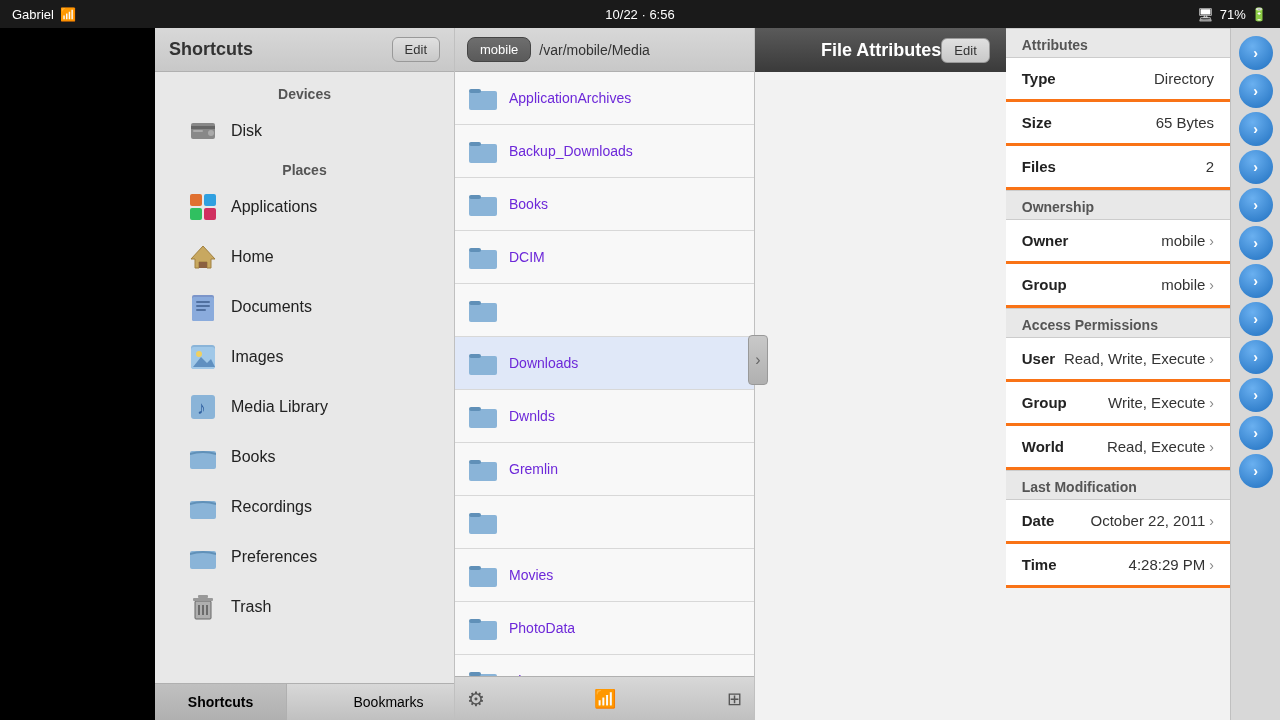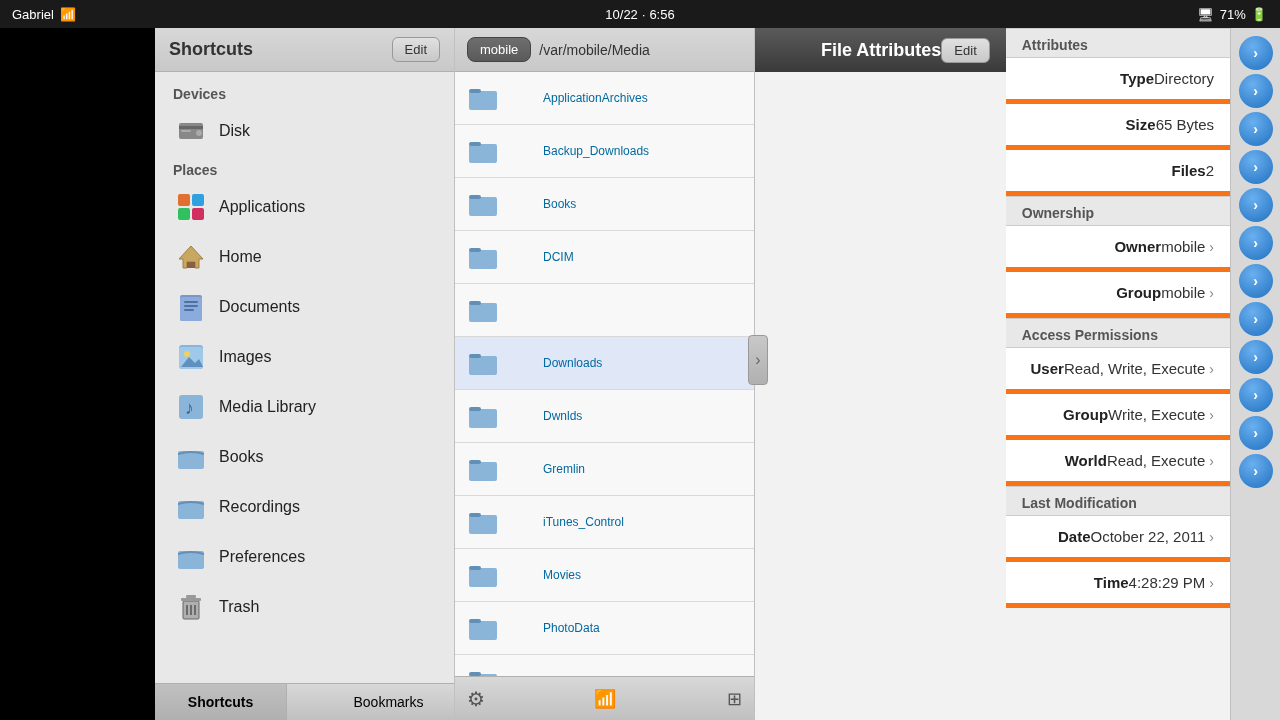--- a/index.html
+++ b/index.html
@@ -66,21 +66,22 @@
       padding: 4px 12px;
       font-size: 13px;
       color: #333;
       cursor: pointer;
     }
 
     
     .sidebar-content {
       flex: 1;
       overflow-y: auto;
-      padding: 8px 4px;
+      padding: 8px 16px;
+      text-align: center;
     }
 
     .sidebar-section-title {
       font-size: 14px;
       font-weight: 700;
       color: #555;
       padding: 6px 14px 4px 14px;
     }
 
     .sidebar-item {
@@ -178,24 +179,23 @@
     }
     .browser-item.selected { background: #e0e8f8; }
 
     .folder-icon {
       width: 32px; height: 32px;
       display: flex; align-items: center; justify-content: center;
       flex-shrink: 0;
     }
 
     .browser-item-name {
-      font-size: 12px;
-      color: #0369a1;
+      font-size: 14px;
+      color: #6d28d9;
       flex: 1;
-      margin-left: 34px;
     }
 
     
     .browser-bottom {
       display: flex;
       justify-content: space-between;
       align-items: center;
       padding: 8px 12px;
       background: linear-gradient(to bottom, #d8d8d8, #c0c0c0);
       border-top: 1px solid #b0b0b0;
@@ -295,23 +295,23 @@
       color: #555;
       padding: 8px 16px 4px 16px;
       background: #e8e8e8;
       border-top: 1px solid #ccc;
       border-bottom: 1px solid #ccc;
     }
 
     .attr-row {
       display: flex;
       align-items: center;
-      justify-content: flex-end;
+      justify-content: space-between;
       padding: 12px 16px;
-      border-bottom: 5px solid #f97316;
+      border-bottom: 3px solid #f97316;
       background: #fff;
       cursor: pointer;
     }
 
     .attr-row-label {
       font-size: 15px;
       font-weight: 600;
       color: #222;
     }
     .attr-row-value {
@@ -565,21 +565,20 @@
       <span class="browser-item-name">Gremlin</span>
     </div>
 
     <div class="browser-item">
       <div class="folder-icon">
         <svg width="28" height="24" viewBox="0 0 28 24">
             <rect x="0" y="5" width="28" height="19" rx="2" fill="#8ab4d8"></rect>
             <rect x="0" y="3" width="12" height="4" rx="2" fill="#6090b8"></rect>
           </svg>
       </div>
-      <span class="browser-item-name">iTunes_Control</span>
     </div>
 
     <div class="browser-item">
       <div class="folder-icon">
         <svg width="28" height="24" viewBox="0 0 28 24">
             <rect x="0" y="5" width="28" height="19" rx="2" fill="#8ab4d8"></rect>
             <rect x="0" y="3" width="12" height="4" rx="2" fill="#6090b8"></rect>
           </svg>
       </div>
       <span class="browser-item-name">Movies</span>

